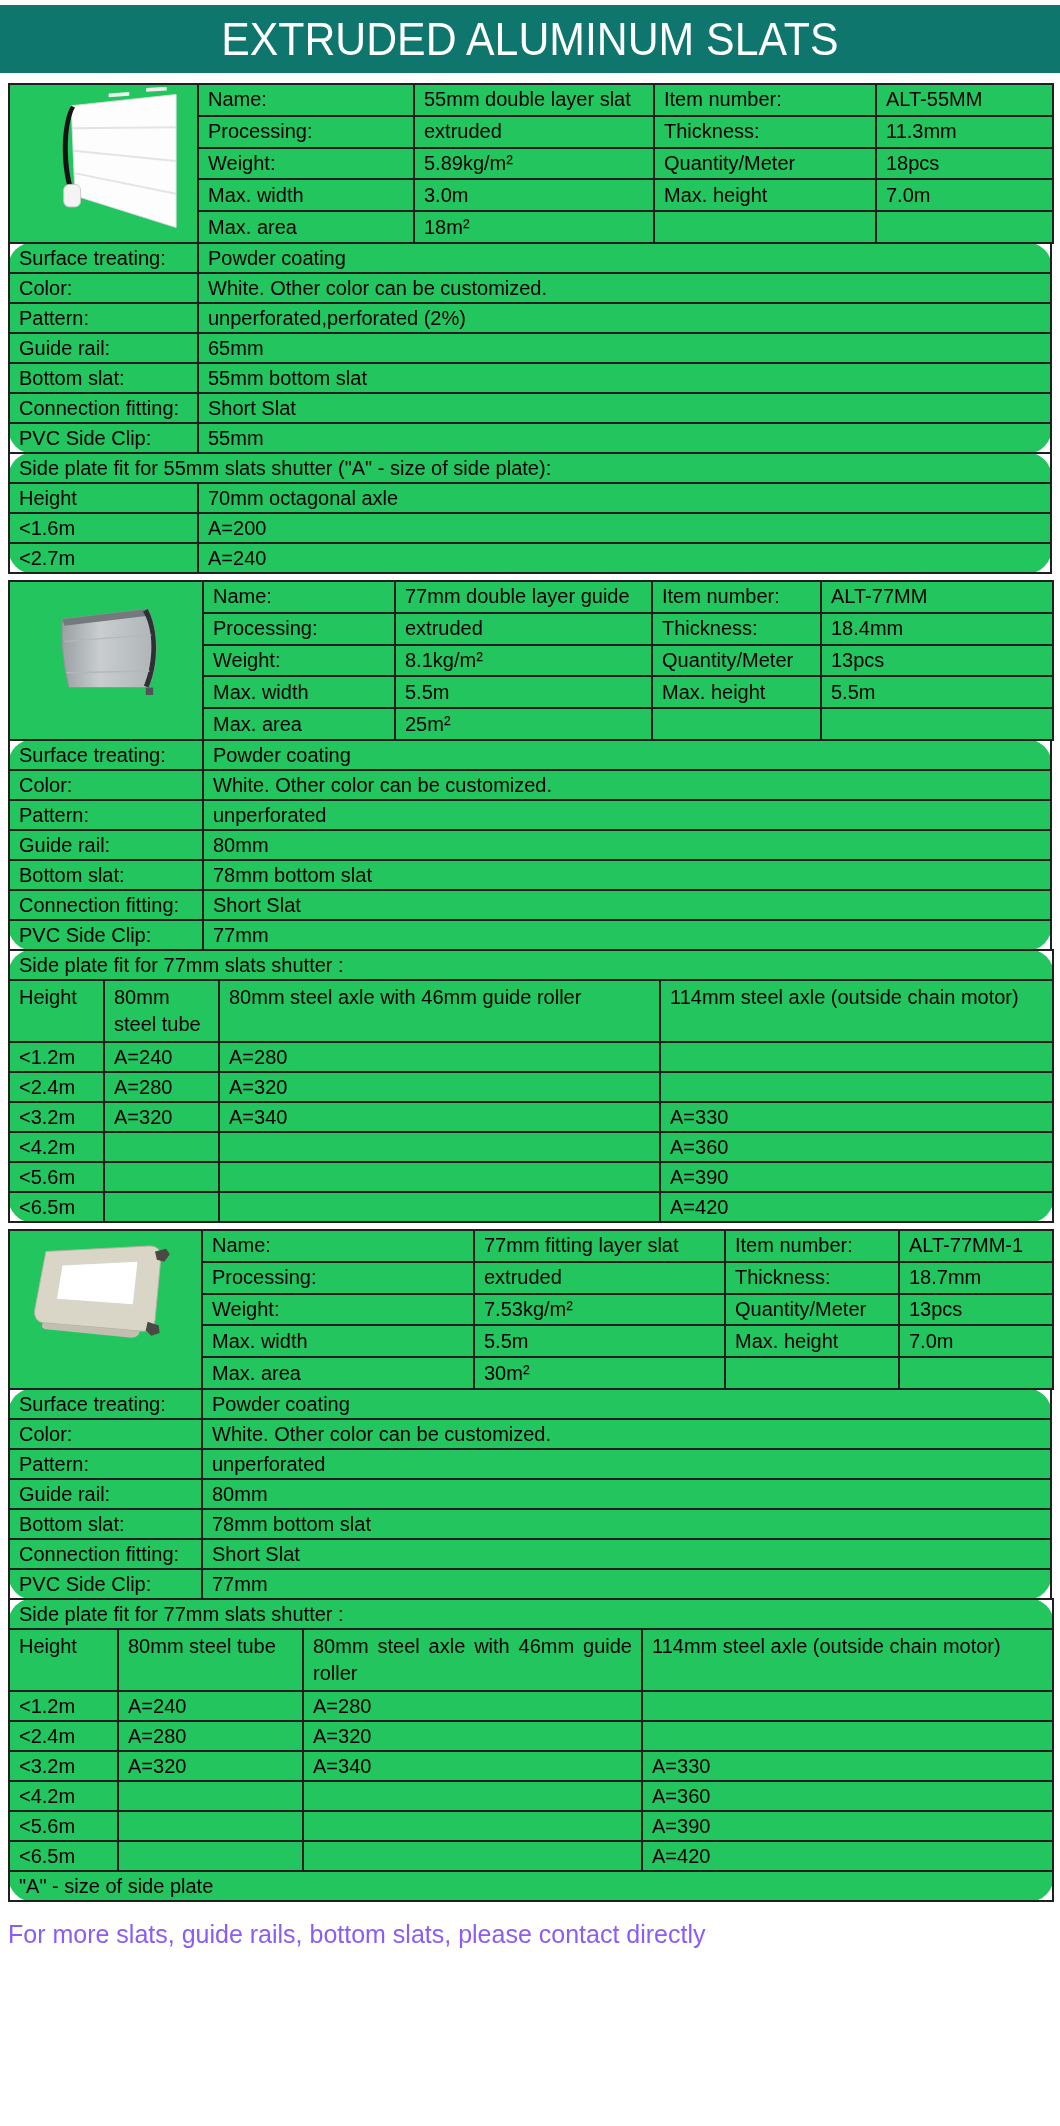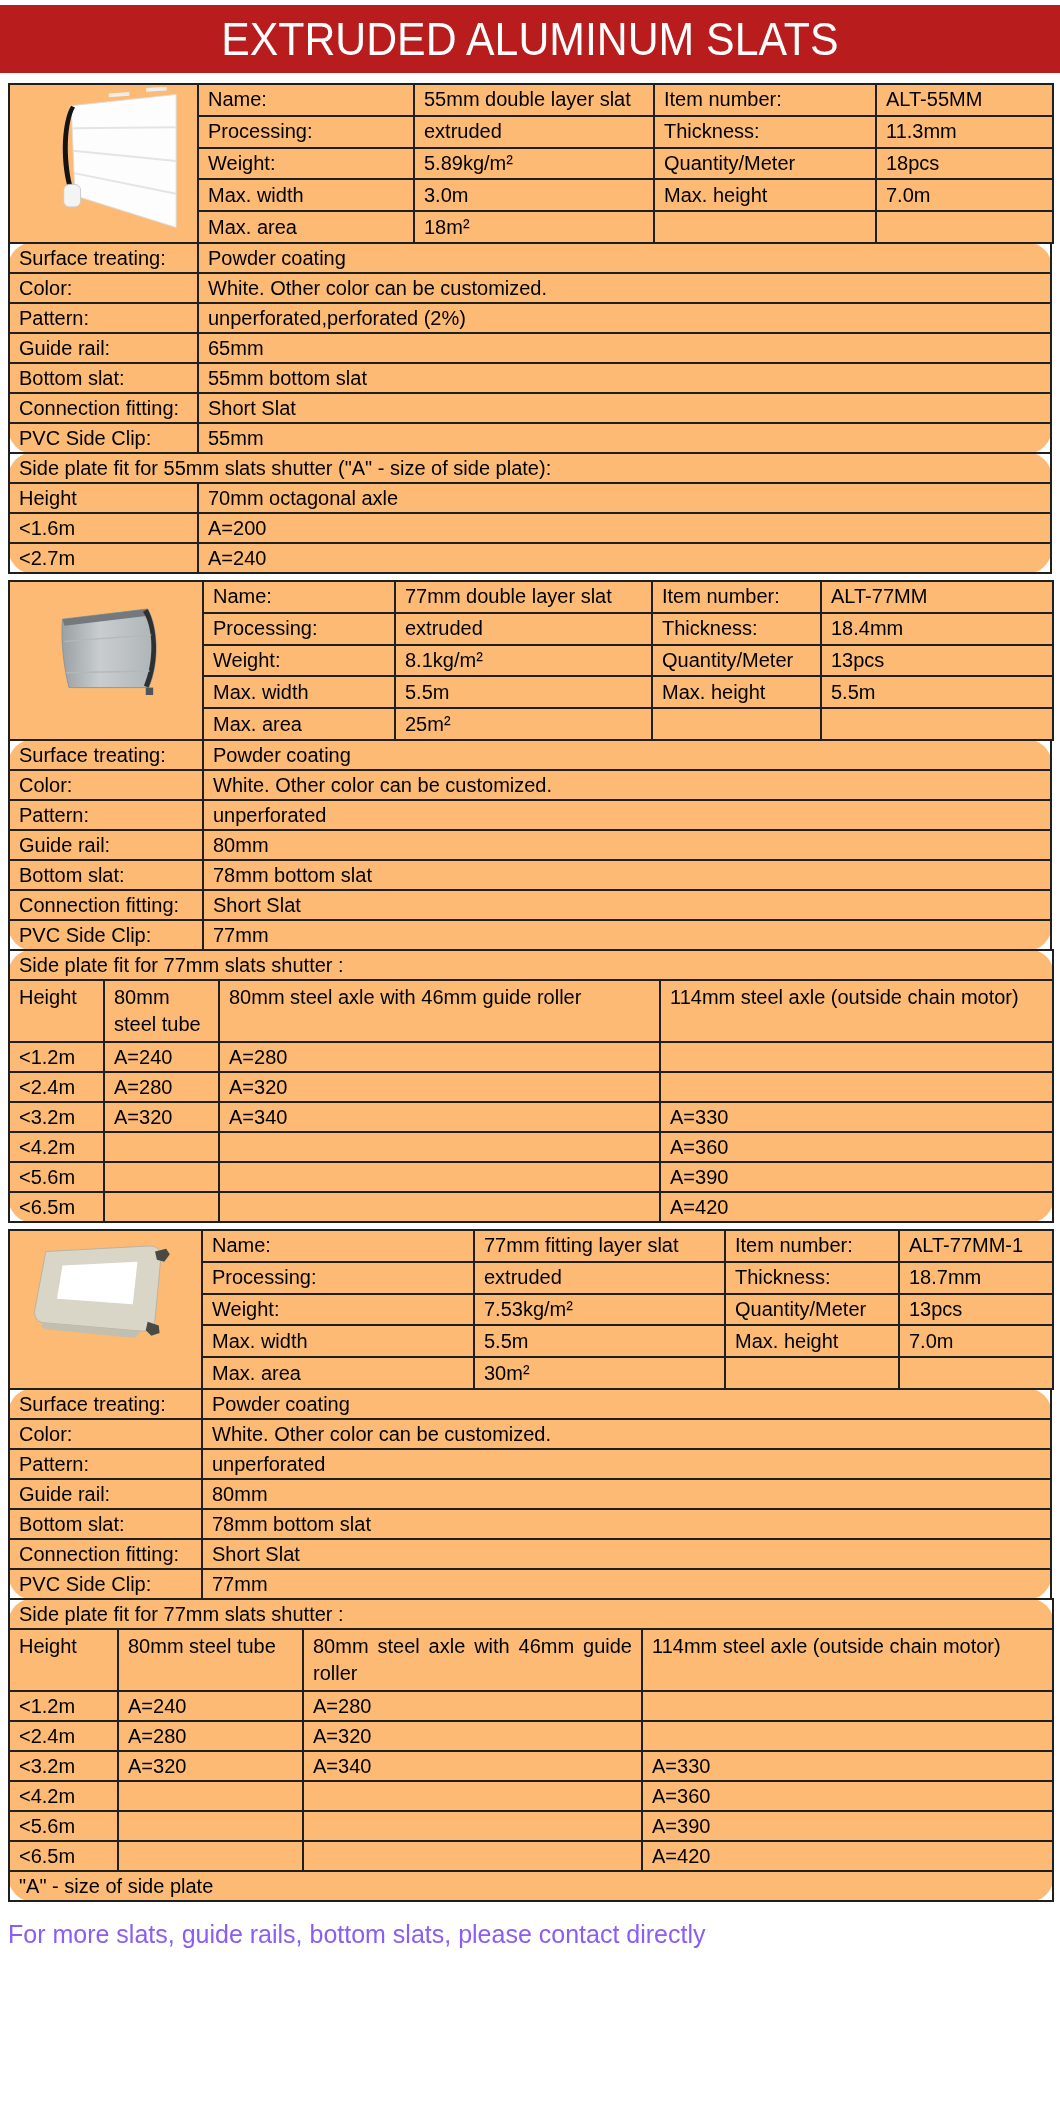--- a/index.html
+++ b/index.html
@@ -2,29 +2,29 @@
 <html><head>
 <meta charset="utf-8">
 <style>
   * { box-sizing: border-box; }
   html,body { margin:0; padding:0; }
   body {
     width:1060px; min-height:2126px; background:#ffffff;
     font-family:"Liberation Sans", sans-serif; color:#000;
   }
   .banner {
-    margin-top:5px; height:68px; background:#b91c1c;
+    margin-top:5px; height:68px; background:#0f766e;
     display:flex; align-items:center; justify-content:center;
   }
   .banner .title {
     color:#ffffff; font-size:46px; line-height:68px; white-space:nowrap;
     transform:scaleX(.93); font-weight:400;
   }
   .content { padding:10px 8px 0 8px; }
-  table.t { border-collapse:collapse; table-layout:fixed; width:1044px; background:#fdba74; }
+  table.t { border-collapse:collapse; table-layout:fixed; width:1044px; background:#22c55e; }
   table.joined { margin-top:-2px;border-radius:26px; }
   table.gap { margin-top:6px; }
   td {
     border:2px solid #1f1f1f; font-size:20px; padding:0 9px; height:30px;
     white-space:nowrap; overflow:hidden; vertical-align:middle;
   }
   td.hdr2 { white-space:normal; vertical-align:top; padding-top:3px; height:62px; line-height:27px; }
   td.just { text-align:justify; }
   td.imgcell { padding:2px; text-align:center; vertical-align:middle; }
   .footer { margin:18px 8px 0 8px; font-size:25px; color:#8b5cf6; }
@@ -174,21 +174,21 @@
           </defs>
           <path d="M48,38 L140,27 C151,46 153,85 141,112 L55,112 C49,88 46,60 48,38 Z" fill="url(#g2)" stroke="#8d9396" stroke-width="1"></path>
           <path d="M48,38 L140,27 L143,34 L50,45 Z" fill="#73797c"></path>
           <path d="M140,27 C151,46 153,85 141,112 L136,110 C147,85 147,48 135,30 Z" fill="#2e3133"></path>
           <line x1="50" y1="62" x2="144" y2="55" stroke="#b3b8ba" stroke-width="1.5"></line>
           <line x1="52" y1="96" x2="142" y2="94" stroke="#b3b8ba" stroke-width="1.5"></line>
           <rect x="138" y="112" width="8" height="8" fill="#505456"></rect>
         </svg>
       </td>
       <td>Name:</td>
-      <td>77mm double layer slat</td>
+      <td>77mm double layer guide</td>
       <td>Item number:</td>
       <td>ALT-77MM</td>
     </tr>
     <tr>
       <td>Processing:</td>
       <td>extruded</td>
       <td>Thickness:</td>
       <td>18.4mm</td>
     </tr>
     <tr>

